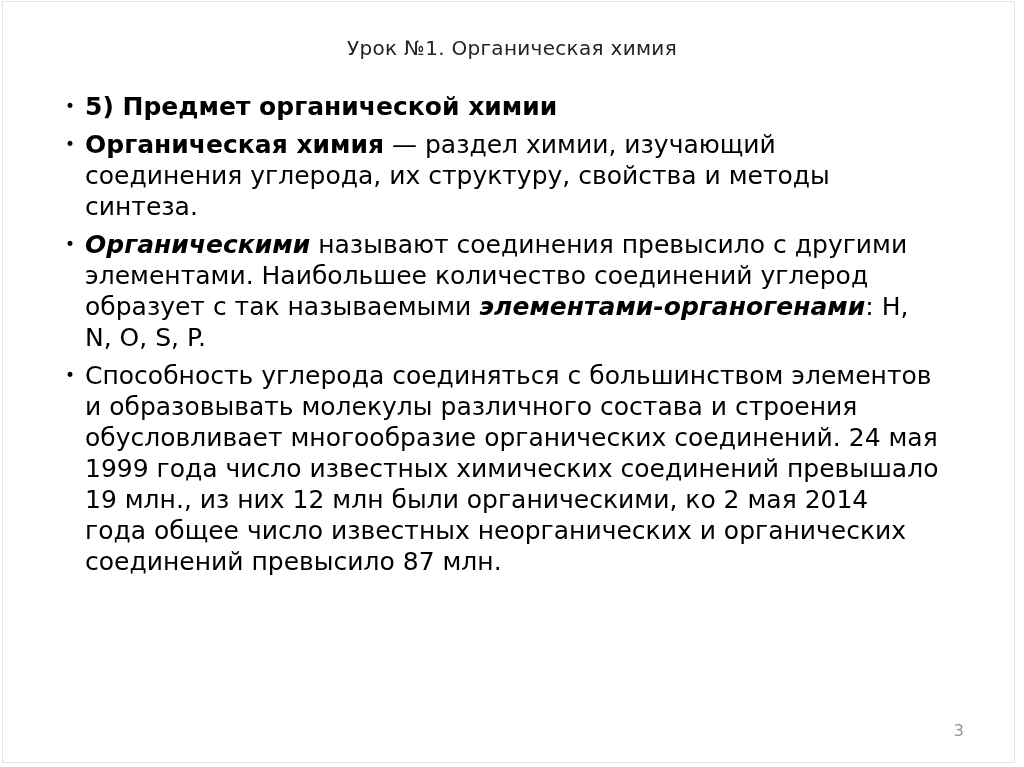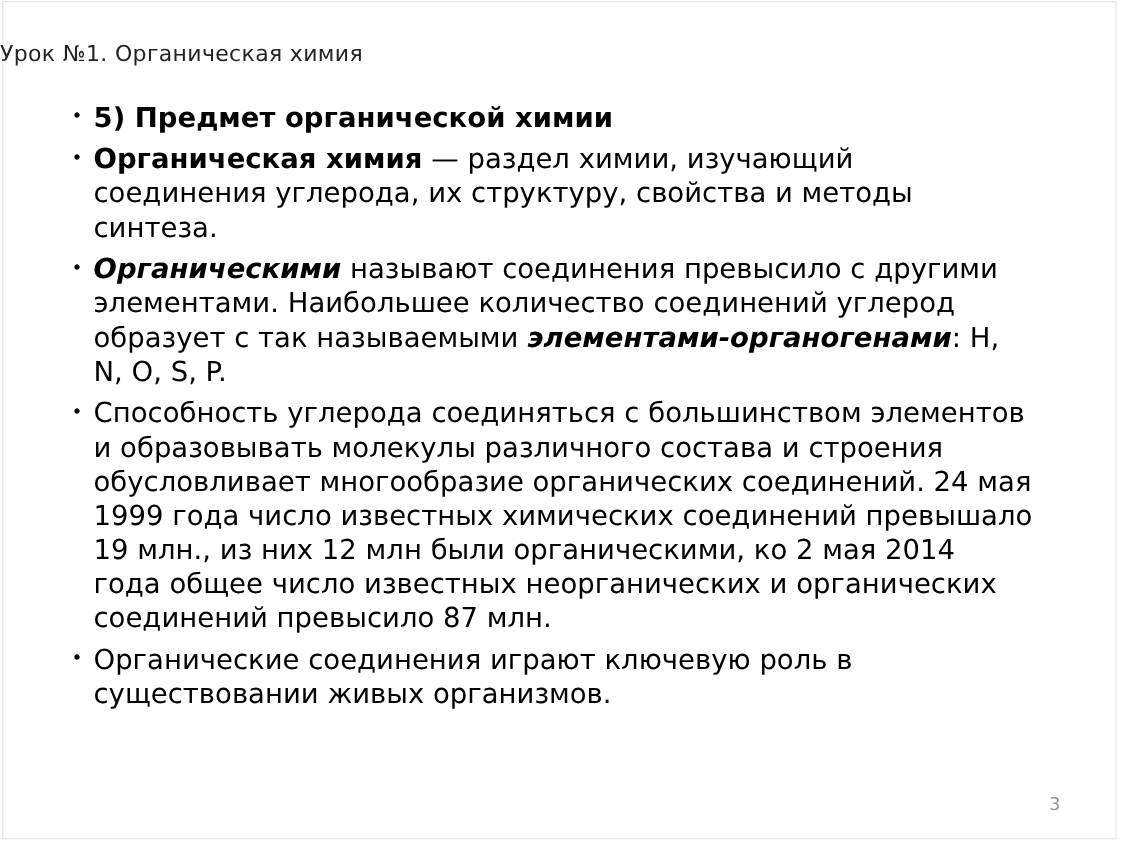--- a/index.html
+++ b/index.html
@@ -22,21 +22,21 @@
     right: 9px;
     bottom: 4px;
     border: 1px solid #e5e5e5;
     pointer-events: none;
   }
   .slide-title {
     position: absolute;
     left: 0;
     right: 0;
     top: 36px;
-    text-align: left;
+    text-align: center;
     font-size: 20px;
     line-height: 24px;
     letter-spacing: 0.3px;
     color: #232323;
   }
   ul.bullets {
     position: absolute;
     left: 64px;
     top: 91px;
     width: 900px;
@@ -89,18 +89,16 @@
 элементами. Наибольшее количество соединений углерод
 образует с так называемыми </span><span class="seg-b seg-i">элементами-органогенами</span><span>: H,
 N, O, S, P.</span></li>
       <li><span>Способность углерода соединяться с большинством элементов
 и образовывать молекулы различного состава и строения
 обусловливает многообразие органических соединений. 24 мая
 1999 года число известных химических соединений превышало
 19 млн., из них 12 млн были органическими, ко 2 мая 2014
 года общее число известных неорганических и органических
 соединений превысило 87 млн.</span></li>
-      <li><span>Органические соединения играют ключевую роль в
-существовании живых организмов.</span></li>
     </ul>
 
   <div class="page-number">3</div>
 </div>
 
 </body></html>

